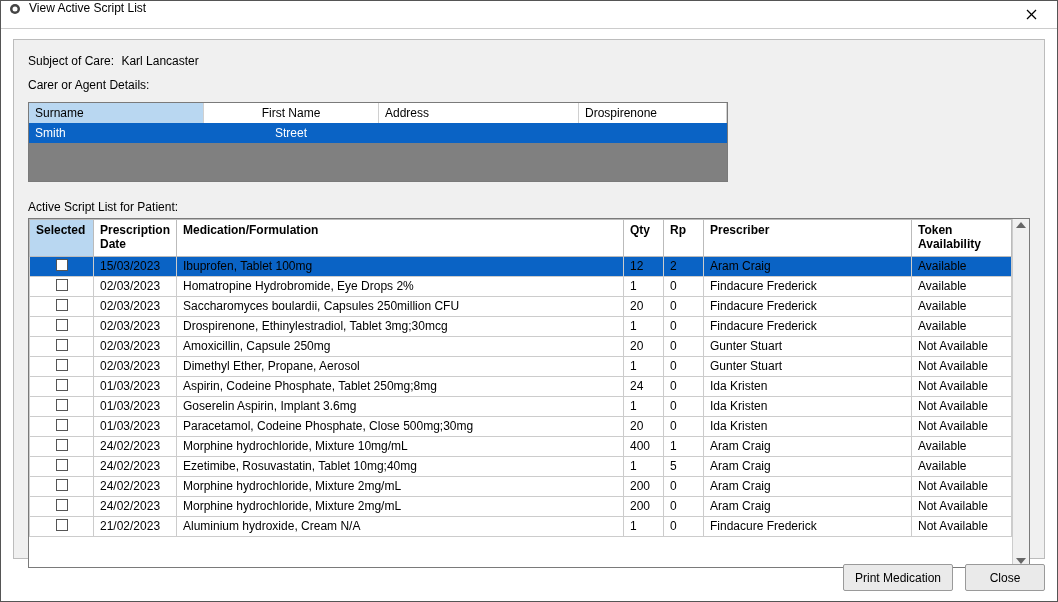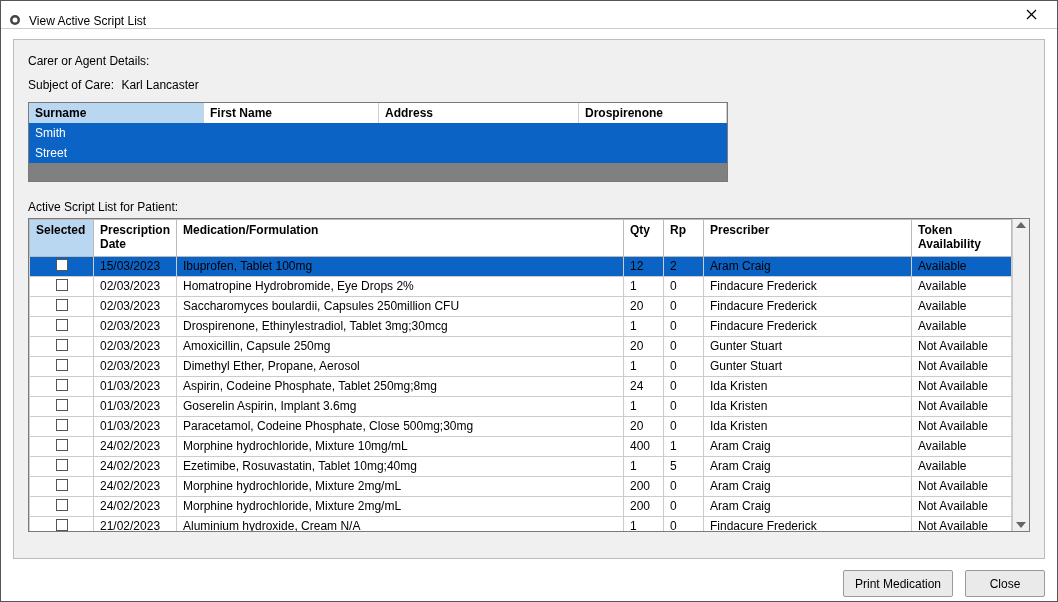--- a/index.html
+++ b/index.html
@@ -1,49 +1,49 @@
 <!DOCTYPE html>
 <html><head>
 <meta charset="utf-8">
 <style>
   * { box-sizing: border-box; }
   html, body { margin:0; padding:0; font-family: "Segoe UI", Tahoma, Arial, sans-serif; font-size:12px; color:#000; background:#fff; }
   .window { width:1058px; height:602px; border:1px solid #555; position:relative; background:#fff; display:flex; flex-direction:column; }
-  .titlebar { height:28px; display:flex; align-items:flex-end; padding:0 6px; border-bottom:1px solid #ccc; background:#fff; }
+  .titlebar { height:28px; display:flex; align-items:flex-start; padding:0 6px; border-bottom:1px solid #ccc; background:#fff; }
   .titlebar .icon-slot { width:16px; height:16px; display:flex; align-items:center; justify-content:center; margin-right:6px; }
   .titlebar .title-text { flex:1; font-size:12px; }
   .titlebar .close-x { width:40px; height:100%; display:flex; align-items:center; justify-content:center; cursor:pointer; }
   .body-area { flex:1; padding:10px 12px 6px 12px; }
   .panel { border:1px solid #bcbcbc; background:#f0f0f0; padding:14px 14px 10px 14px; height:520px; position:relative; }
   .label-row { margin-bottom:10px; }
   .label-row .lbl { color:#000; }
   .label-row .val { margin-left:4px; }
   .carer-table-wrap { border:1px solid #7a7a7a; background:#808080; height:80px; overflow:hidden; width:700px; }
   .carer-header { display:flex; background:#fff; }
-  .carer-header div { border-right:1px solid #d0d0d0; padding:3px 6px; font-weight:bold; background:#fff; font-size:12px; }
+  .carer-header div { border-right:1px solid #d0d0d0; padding:3px 6px; font-weight:normal; background:#fff; font-size:12px; }
   .carer-header .sel-hdr { background:#b9d7f1; }
-  .carer-row { display:flex; background:#0a63c5; color:#fff;flex-direction:column; }
+  .carer-row { display:flex; background:#0a63c5; color:#fff; }
   .carer-row div { padding:3px 6px; border-right:1px solid #0a63c5; font-size:12px; }
-  .col-surname{ width:175px; } .col-fname{ width:175px; } .col-addr{ width:200px; } .col-rel{ width:150px; flex:1; }
+  .col-surname{ width:175px; } .col-fname{ width:175px;text-align:center; } .col-addr{ width:200px; } .col-rel{ width:150px; flex:1; }
   .active-label { margin-top:18px; margin-bottom:4px; }
-  .scripts-wrap { border:1px solid #7a7a7a; background:#fff; height:314px; display:flex; }
+  .scripts-wrap { border:1px solid #7a7a7a; background:#fff; height:350px; display:flex; }
   .scripts-inner { flex:1; overflow:hidden; }
   .scripts-scroll { width:17px; background:#f0f0f0; border-left:1px solid #ccc; position:relative; }
   .scripts-scroll::before, .scripts-scroll::after { content:""; position:absolute; left:3px; width:0; height:0; border-left:5px solid transparent; border-right:5px solid transparent; }
   .scripts-scroll::before { top:3px; border-bottom:6px solid #666; }
   .scripts-scroll::after { bottom:3px; border-top:6px solid #666; }
   table.scripts { border-collapse:collapse; width:100%; table-layout:fixed; }
   table.scripts th { border:1px solid #bbb; background:#fff; font-weight:bold; text-align:left; padding:4px 6px; font-size:12px; vertical-align:top; line-height:1.15;}
   table.scripts th.sel-col { background:#b9d7f1; }
   table.scripts td { border:1px solid #ccc; padding:2px 6px; font-size:12px; height:18px; white-space:nowrap; overflow:hidden; text-overflow:ellipsis;}
   table.scripts tr.selrow td { background:#0a63c5; color:#000000; }
   .chk { display:inline-block; width:12px; height:12px; border:1px solid #555; background:#fff; }
   tr.selrow .chk { background:#fff; }
   .center { text-align:center; }
-  .footer { position:absolute; right:12px; bottom:4px; display:flex; gap:12px; }
+  .footer { position:absolute; right:12px; bottom:10px; display:flex; gap:12px; }
   .btn { min-width:110px; height:27px; border:1px solid #9a9a9a; background:#eaeaea; display:flex; align-items:center; justify-content:center; cursor:pointer; border-radius:2px; }
   
   .c-sel{width:64px;} .c-date{width:83px;} .c-med{width:447px;} .c-qty{width:40px;} .c-rp{width:40px;} .c-presc{width:208px;} .c-token{width:100px;}
 </style>
 </head>
 <body>
 
 <div class="window">
   <div class="titlebar">
     <span class="icon-slot">
@@ -57,26 +57,26 @@
       <svg width="11" height="11" viewBox="0 0 11 11">
           <line x1="1" y1="1" x2="10" y2="10" stroke="currentColor" stroke-width="1.2"></line>
           <line x1="10" y1="1" x2="1" y2="10" stroke="currentColor" stroke-width="1.2"></line>
         </svg>
     </div>
   </div>
 
   <div class="body-area">
     <div class="panel">
 
-      <div class="label-row">Carer or Agent Details:</div>
-
       <div class="label-row">
         <span class="lbl">Subject of Care:</span>
         <span class="val">Karl Lancaster</span>
       </div>
+
+      <div class="label-row">Carer or Agent Details:</div>
 
       <div class="carer-table-wrap">
         <div class="carer-header">
           <div class="col-surname sel-hdr">Surname</div>
           <div class="col-fname">First Name</div>
           <div class="col-addr">Address</div>
           <div class="col-rel">Drospirenone</div>
         </div>
         <div class="carer-row">
           <div class="col-surname">Smith</div>

